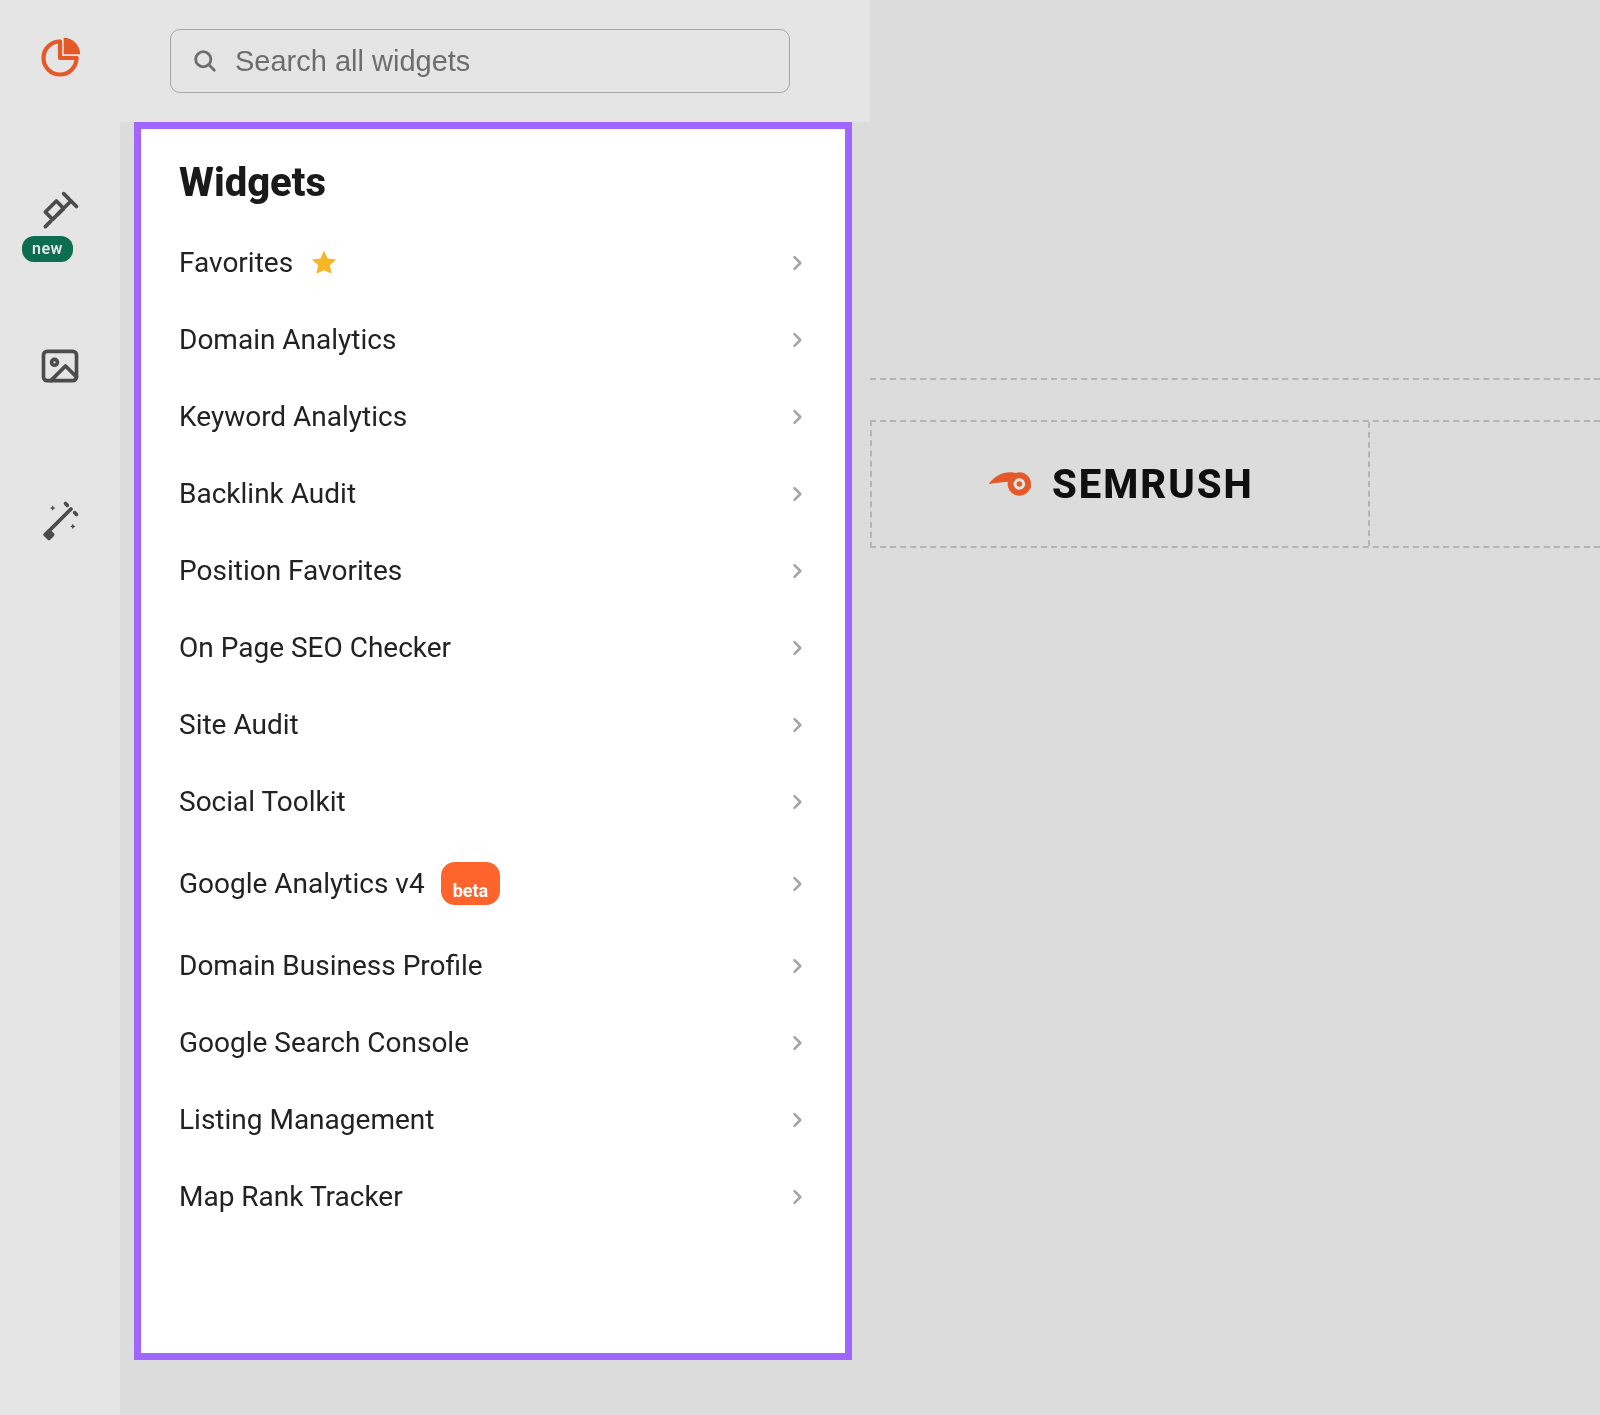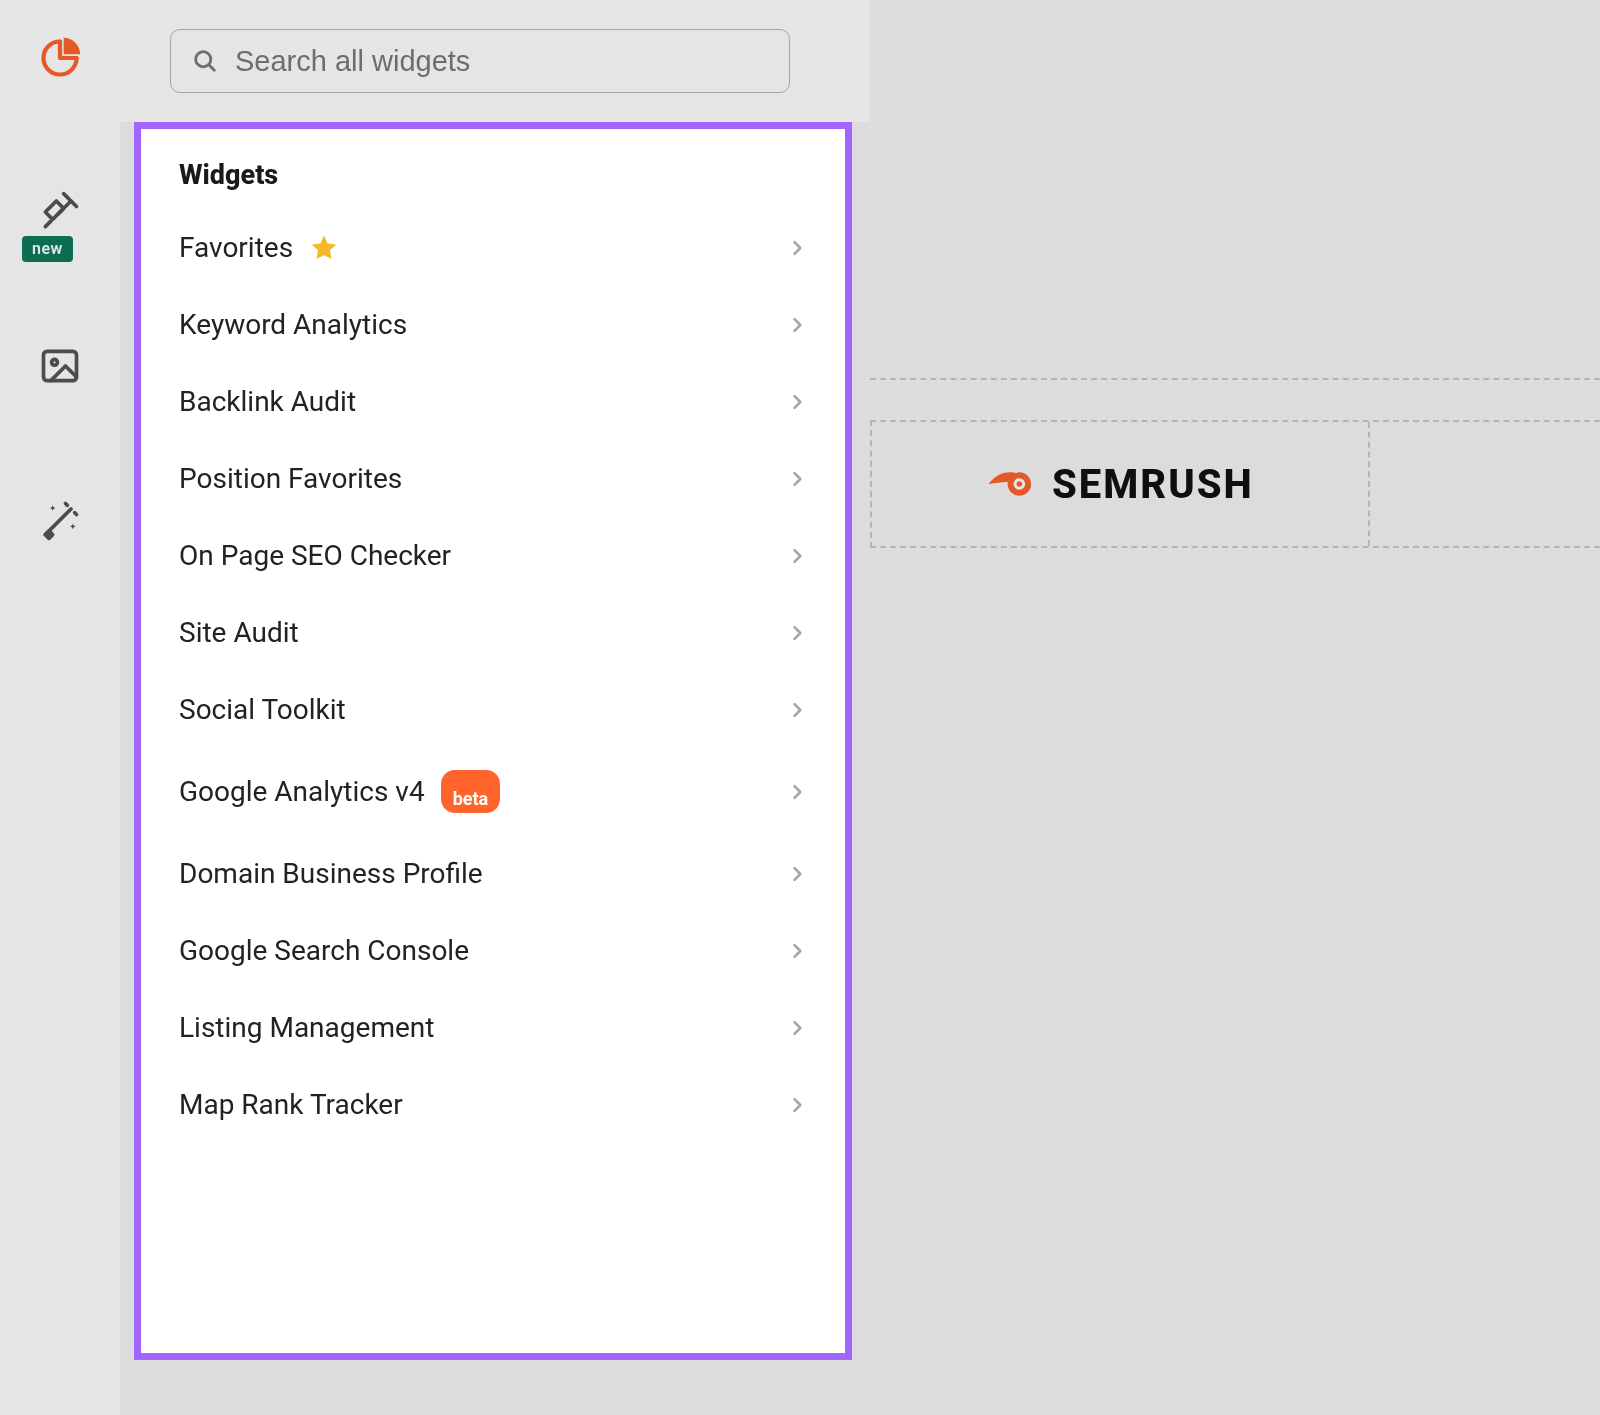--- a/index.html
+++ b/index.html
@@ -41,21 +41,21 @@
   .rail svg { width: 44px; height: 44px; }
   .badge-new {
     position: absolute;
     bottom: -18px;
     left: -6px;
     background: #0f7a5a;
     color: #fff;
     font-size: 16px;
     font-weight: 600;
     padding: 3px 10px 4px;
-    border-radius: 4px;
+    border-radius: 12px;
     letter-spacing: .5px;
   }
 
   
   .header {
     position: absolute;
     left: 120px;
     top: 0;
     height: 122px;
     right: 0;
@@ -138,21 +138,21 @@
     left: 134px;
     top: 122px;
     width: 718px;
     height: 1238px;
     background: #fff;
     border: 7px solid #a166ff;
     z-index: 10;
     padding: 30px 0 0 0;
   }
   .panel h2 {
-    font-size: 27px;
+    font-size: 40px;
     font-weight: 800;
     color: #1a1a1a;
     padding: 0 38px 18px;
   }
   .widget-list {
     display: flex;
     flex-direction: column;
   }
   .widget-item {
     display: flex;
@@ -265,20 +265,28 @@
           <svg viewBox="0 0 24 24" class="star">
             <path fill="currentColor" d="M12 2l2.9 6.3 6.9.8-5.1 4.7 1.4 6.8L12 17.8 5.9 20.6l1.4-6.8L2.2 9.1l6.9-.8z"></path>
           </svg>
         </div>
         <svg viewBox="0 0 24 24" class="chev">
           <path fill="none" stroke="currentColor" stroke-width="3" stroke-linecap="round" stroke-linejoin="round" d="M9 5l7 7-7 7"></path>
         </svg>
       </div>
       <div class="widget-item">
         <div class="widget-left">
+          <span class="widget-label">Domain Analytics</span>
+        </div>
+        <svg viewBox="0 0 24 24" class="chev">
+          <path fill="none" stroke="currentColor" stroke-width="3" stroke-linecap="round" stroke-linejoin="round" d="M9 5l7 7-7 7"></path>
+        </svg>
+      </div>
+      <div class="widget-item">
+        <div class="widget-left">
           <span class="widget-label">Keyword Analytics</span>
         </div>
         <svg viewBox="0 0 24 24" class="chev">
           <path fill="none" stroke="currentColor" stroke-width="3" stroke-linecap="round" stroke-linejoin="round" d="M9 5l7 7-7 7"></path>
         </svg>
       </div>
       <div class="widget-item">
         <div class="widget-left">
           <span class="widget-label">Backlink Audit</span>
         </div>

